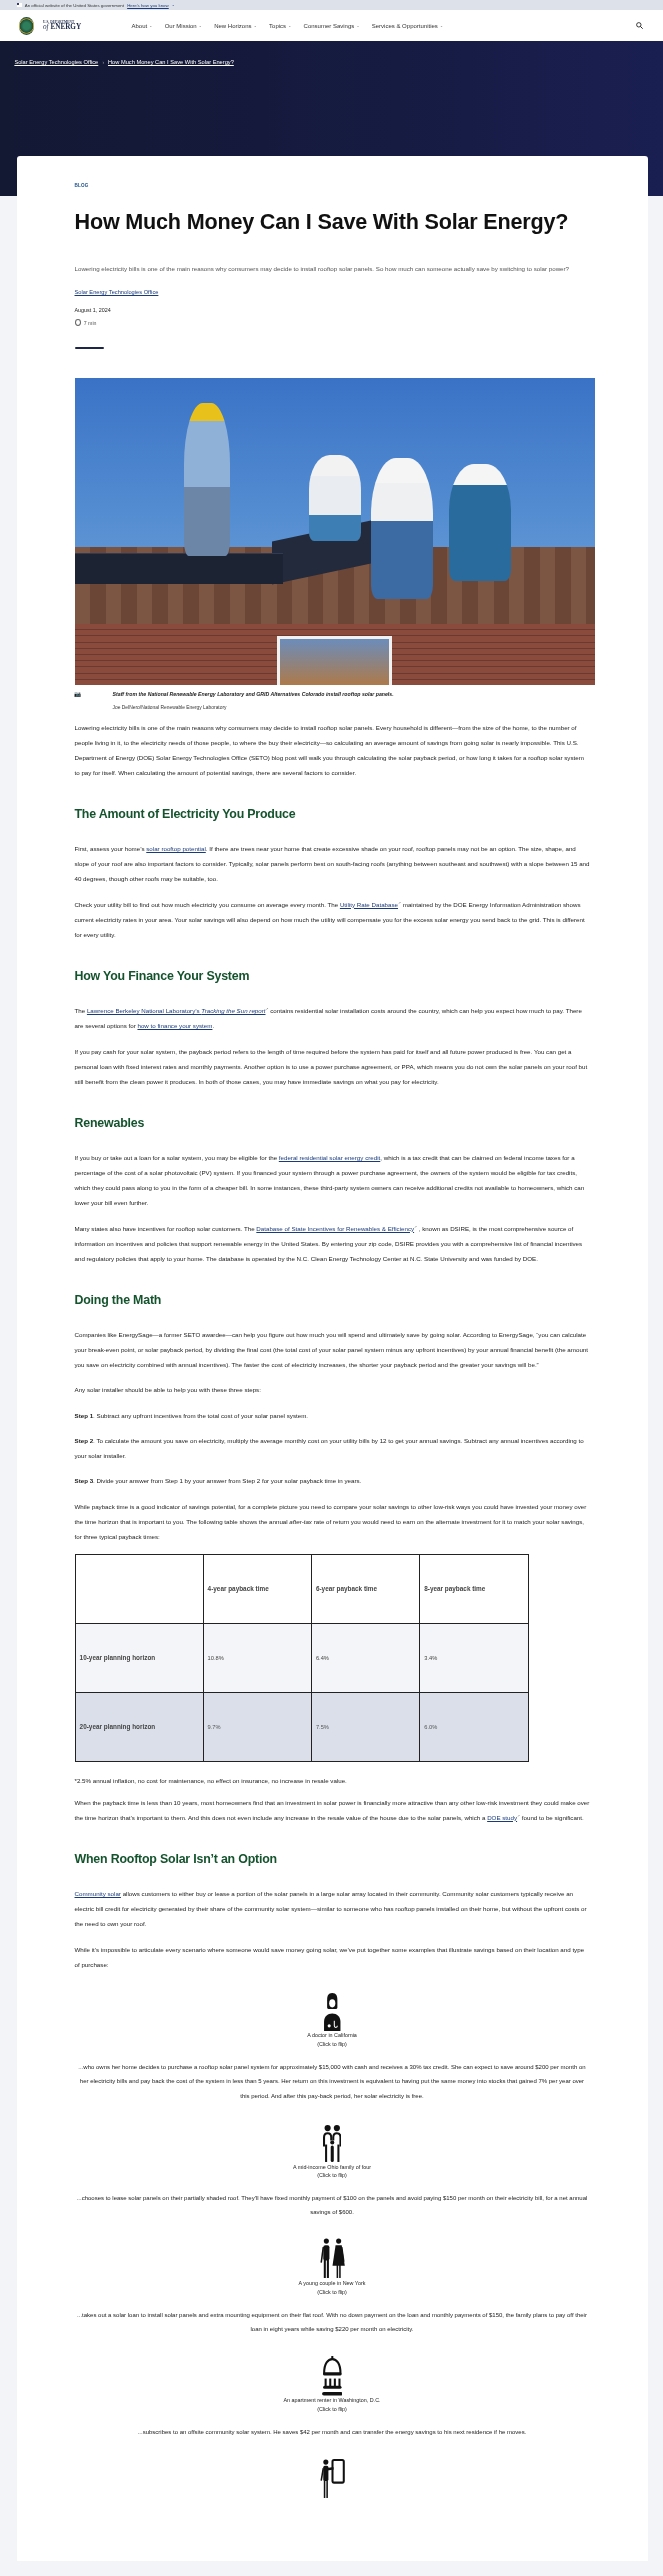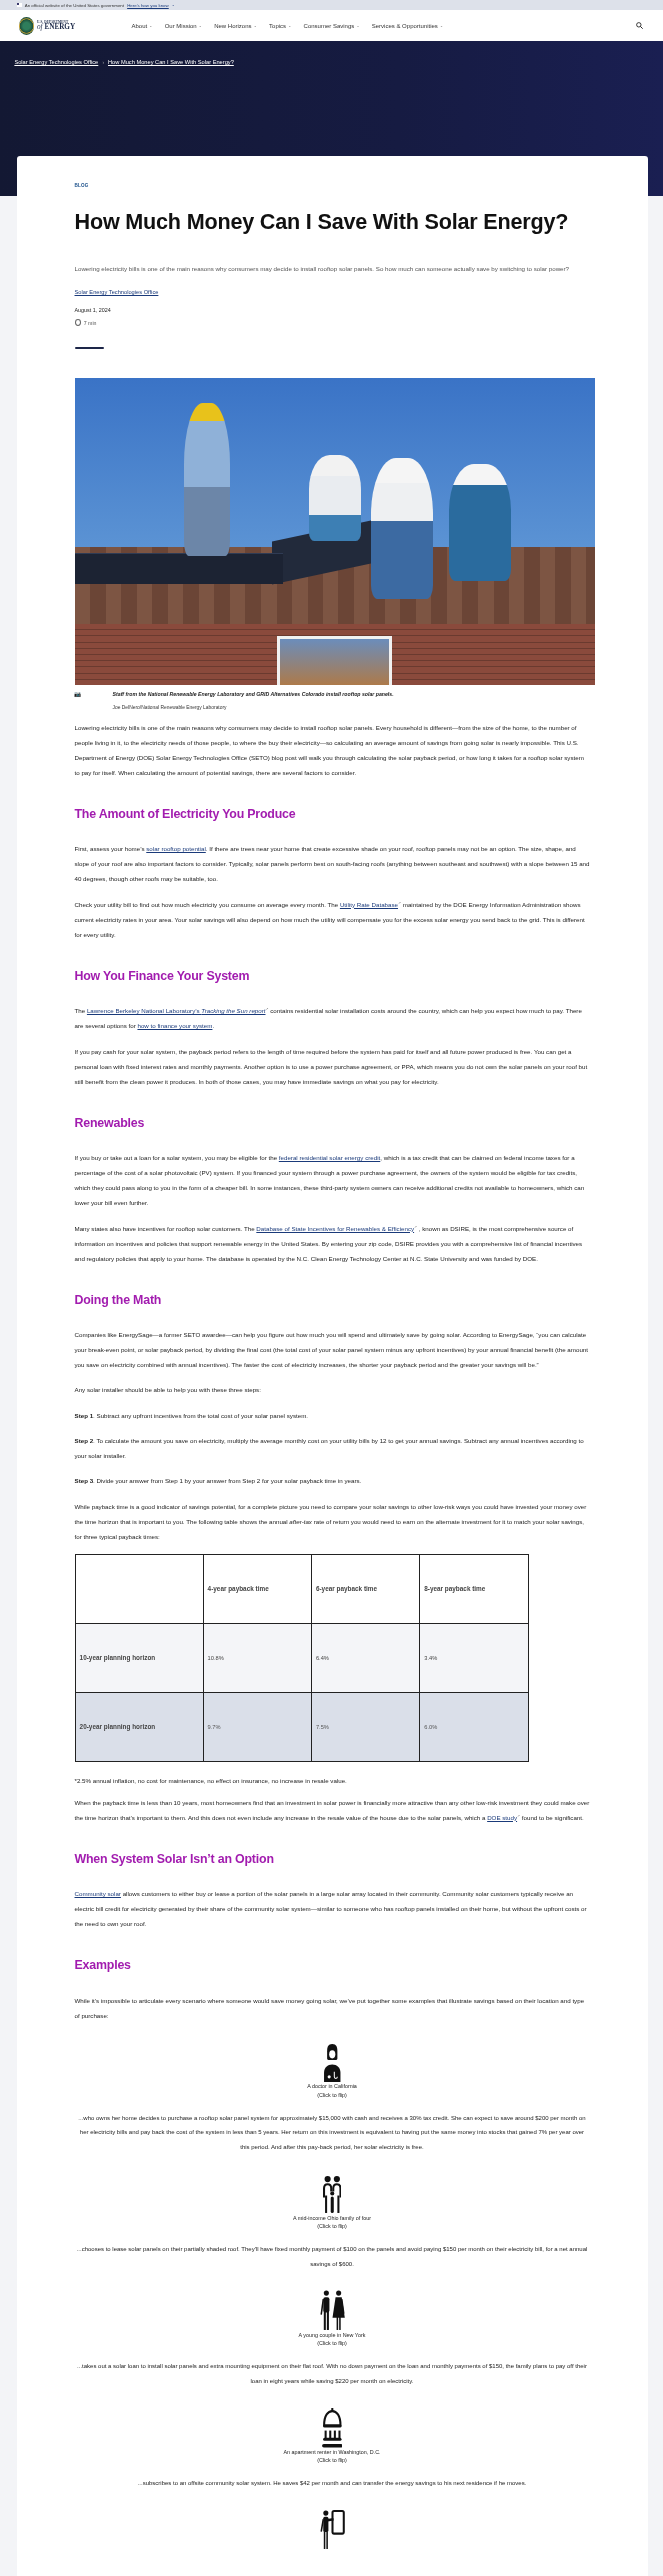--- a/index.html
+++ b/index.html
@@ -3,21 +3,21 @@
 <meta charset="utf-8">
 <style>
   * { box-sizing: border-box; margin: 0; padding: 0; }
   html, body { width: 664px; background: #f3f4f7; font-family: "Liberation Sans", sans-serif; color: #1b1b1b; }
   a { color: #1a3a7a; text-decoration: underline; }
   .gov-banner { height: 10.3px; background: #dde1ea; display: flex; align-items: center; padding-left: 16.5px; font-size: 4.4px; color: #333; gap: 3.1px; }
   .gov-banner .flag { width: 5.2px; height: 3.6px; background: repeating-linear-gradient(#b22234 0 0.5px, #fff 0.5px 1px); position: relative; }
   .gov-banner .flag::after { content: ""; position: absolute; left: 0; top: 0; width: 2.1px; height: 2.1px; background: #3c3b6e; }
   .gov-banner a { color: #1a3a7a; }
   .topnav { height: 31px; background: #fff; display: flex; align-items: center; padding: 0 18.5px 0 18.5px; }
-  .logo { display: flex; align-items: center; gap: 3px; width: 113px; }
+  .logo { display: flex; align-items: center; gap: 9px; width: 113px; }
   .seal { width: 15.5px; height: 17.5px; border-radius: 50%; background: radial-gradient(circle, #2e7d5b 30%, #1d4f3a 55%, #c9a438 60%, #1d4f3a 70%); }
   .logo-text { font-family: "Liberation Serif", serif; color: #1d2a4a; line-height: 1; }
   .logo-text .small { font-size: 3.3px; font-weight: bold; letter-spacing: 0.1px; }
   .logo-text .big { font-size: 7.2px; font-weight: bold; }
   .logo-text .big i { font-weight: normal; }
   .menu { display: flex; gap: 12.4px; flex: 1; font-size: 6px; color: #333; }
   .menu-item { display: flex; align-items: center; gap: 2.1px; cursor: pointer; }
   .menu-item .chev { font-size: 3.6px; color: #666; }
   .search-btn { width: 12.4px; height: 12.4px; display: flex; align-items: center; justify-content: center; cursor: pointer; }
   .hero { background: linear-gradient(90deg, #131833 0%, #161b42 60%, #1a1f52 100%); height: 155px; position: relative; padding: 18px 14.4px; }
@@ -39,21 +39,21 @@
   .panels { position: absolute; left: 0; top: 57%; width: 40%; height: 10%; background: #1c2333; border-top: 1px solid #2f3b54; }
   .panel-tilt { position: absolute; left: 38%; top: 48%; width: 28%; height: 14%; background: #222a3b; transform: skewY(-12deg); }
   .house { position: absolute; left: 0; right: 0; bottom: 0; height: 20%; background: repeating-linear-gradient(0deg, #8a4a3c 0 5.2px, #6a3a2f 5.2px 6.2px); }
   .window { position: absolute; left: 39%; width: 22%; bottom: 0; height: 16%; background: linear-gradient(#6b8dbb, #ad7a4a); border: 3.1px solid #f1f1f1; border-bottom: none; }
   .person { position: absolute; border-radius: 40% 40% 10% 10%; }
   .caption { display: flex; gap: 31px; margin-top: 6.2px; }
   .caption .cam { font-size: 5.7px; }
   .caption-title { font-size: 5.2px; font-weight: bold; font-style: italic; }
   .caption-credit { font-size: 4.9px; margin-top: 7.2px; color: #333; }
   p.body { font-size: 6.2px; line-height: 2.42; margin-top: 10.3px; color: #222; }
-  h2 { font-size: 12.4px; font-weight: bold; margin-top: 27px; margin-bottom: 20.6px; color: #a21caf; letter-spacing: -0.2px; }
+  h2 { font-size: 12.4px; font-weight: bold; margin-top: 27px; margin-bottom: 20.6px; color: #14532d; letter-spacing: -0.2px; }
   .ext { font-size: 3.6px; color: #888; vertical-align: super; }
   table.payback { border-collapse: collapse; margin-top: 10.3px; width: 454px; }
   table.payback td, table.payback th { border: 0.5px solid #222; border-top-width: 0; border-bottom-width: 0.5px; padding: 0 4.1px; height: 69px; font-size: 5.7px; text-align: left; }
   table.payback tr:first-child th { border-top-width: 0.5px; }
   table.payback th { font-weight: bold; color: #444; font-size: 6.4px; }
   table.payback td.rowhead { font-weight: bold; font-size: 6.4px; color: #111; }
   table.payback tr.r1 td { background: #f4f5f8; color: #444; }
   table.payback tr.r2 td { background: #dadfe9; color: #555; }
   table.payback tr.r2 td.rowhead { color: #444; }
   table.payback th:nth-child(1), table.payback td:nth-child(1) { width: 128px; }
@@ -197,24 +197,23 @@
       <td class="rowhead">20-year planning horizon</td>
       <td>9.7%</td>
       <td>7.5%</td>
       <td>6.0%</td>
     </tr>
   </tbody>
     </table>
   <p class="footnote">*2.5% annual inflation, no cost for maintenance, no effect on insurance, no increase in resale value.</p>
   <p class="body"><span>When the payback time is less than 10 years, most homeowners find that an investment in solar power is financially more attractive than any other low-risk investment they could make over the time horizon that’s important to them. And this does not even include any increase in the resale value of the house due to the solar panels, which a </span><a href="#">DOE study</a><span class="ext">↗</span><span>  found to be significant.</span></p>
 
-  <h2>When System Solar Isn’t an Option</h2>
+  <h2>When Rooftop Solar Isn’t an Option</h2>
   <p class="body"><a href="#">Community solar</a><span> allows customers to either buy or lease a portion of the solar panels in a large solar array located in their community. Community solar customers typically receive an electric bill credit for electricity generated by their share of the community solar system—similar to someone who has rooftop panels installed on their home, but without the upfront costs or the need to own your roof.</span></p>
 
-  <h2>Examples</h2>
   <p class="body">While it’s impossible to articulate every scenario where someone would save money going solar, we’ve put together some examples that illustrate savings based on their location and type of purchase:</p>
 
   
   <div class="example">
     <div class="example-icon">
       <svg width="18.5" height="39" viewBox="0 0 36 76">
           <path d="M18 2c-8 0-10 6-10 14v14c0 2 2 3 4 3h12c2 0 4-1 4-3V16c0-8-2-14-10-14z" fill="#111"></path>
           <ellipse cx="18" cy="22" rx="6" ry="8" fill="#fff"></ellipse>
           <path d="M2 76V58c0-10 7-16 16-16s16 6 16 16v18z" fill="#111"></path>
           <circle cx="12" cy="66" r="3" fill="#fff"></circle>

